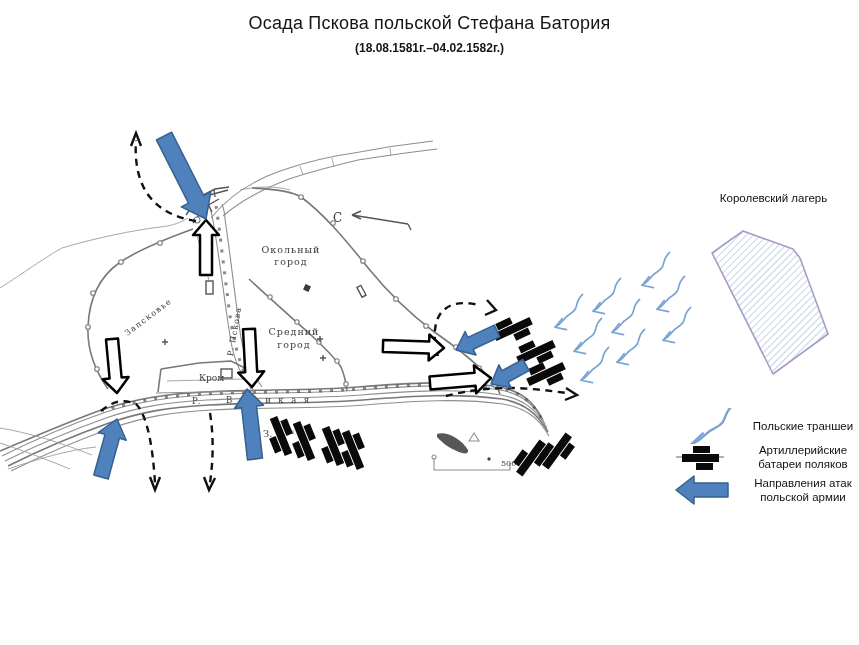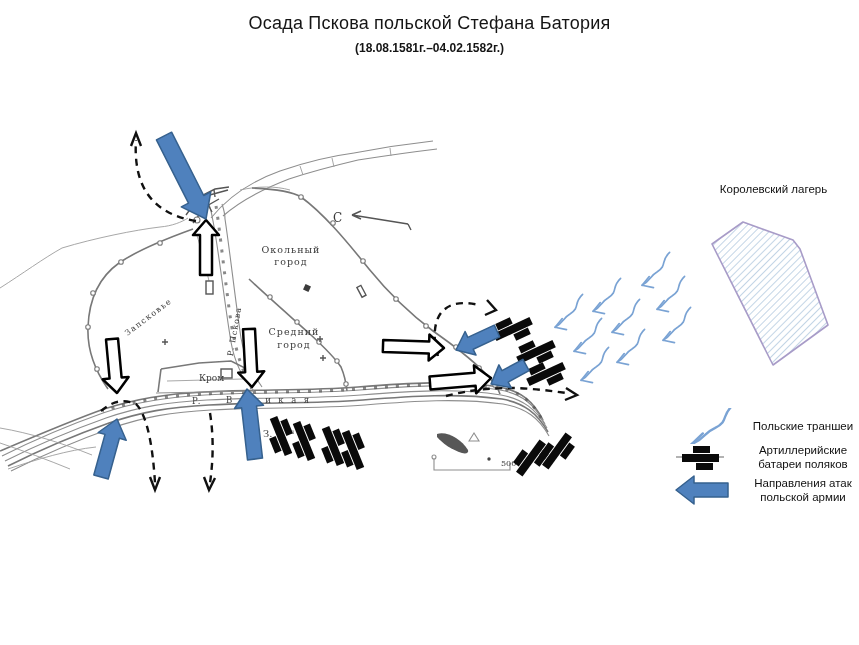--- a/index.html
+++ b/index.html
@@ -238,21 +238,21 @@
         <rect x="-14" y="-12" width="16" height="7"></rect>
         <rect x="-2" y="5" width="16" height="7"></rect>
       </g>
       <g id="trench-sym" fill="none">
         <path d="M 22,-9 C 13,-4 18,0 9,3 C 2,5 3,8 -5,10"></path>
         <path d="M -5,10 L 2,5 M -5,10 L 3,14"></path>
       </g>
     </defs>
   </svg>
 
-  <div style="position:absolute;left:688px;top:183px;width:171px;height:192px;text-decoration:underline;">
+  <div style="position:absolute;left:688px;top:192px;width:171px;height:192px;text-decoration:underline;">
     <div class="camp-label">Королевский лагерь</div>
     <svg width="171" height="162" style="position:absolute;left:0;top:30px;">
       <defs>
         <pattern id="camphatch" width="5" height="5" patternUnits="userSpaceOnUse" patternTransform="rotate(-45)">
           <rect width="5" height="5" fill="#ffffff"></rect>
           <line x1="0" y1="0" x2="5" y2="0" stroke="#a9c4dc" stroke-width="1.4"></line>
         </pattern>
       </defs>
       <polygon points="55,9 24,31 85,152 140,112 112,36 105,27" fill="url(#camphatch)" stroke="#a89cc8" stroke-width="1.6" stroke-linejoin="round"></polygon>
     </svg>

